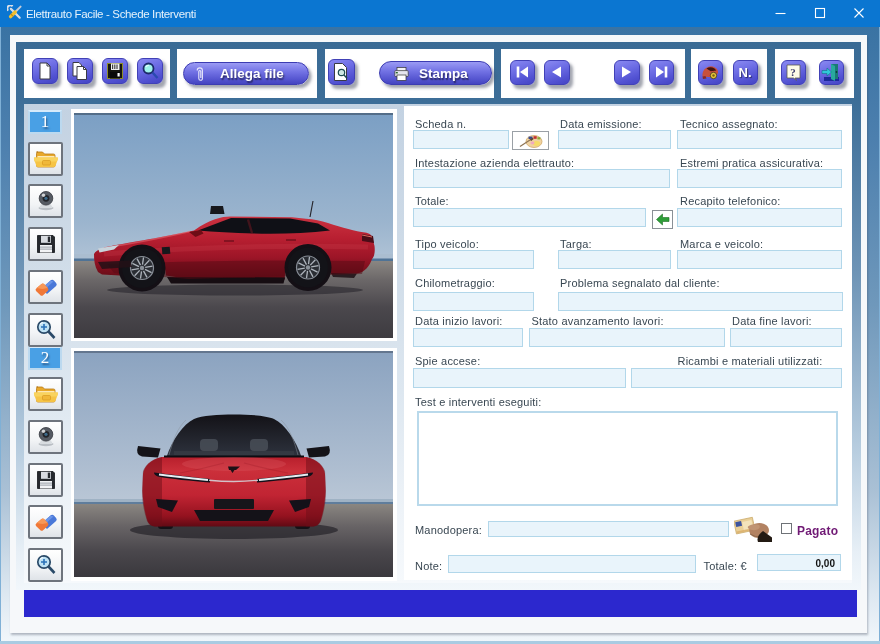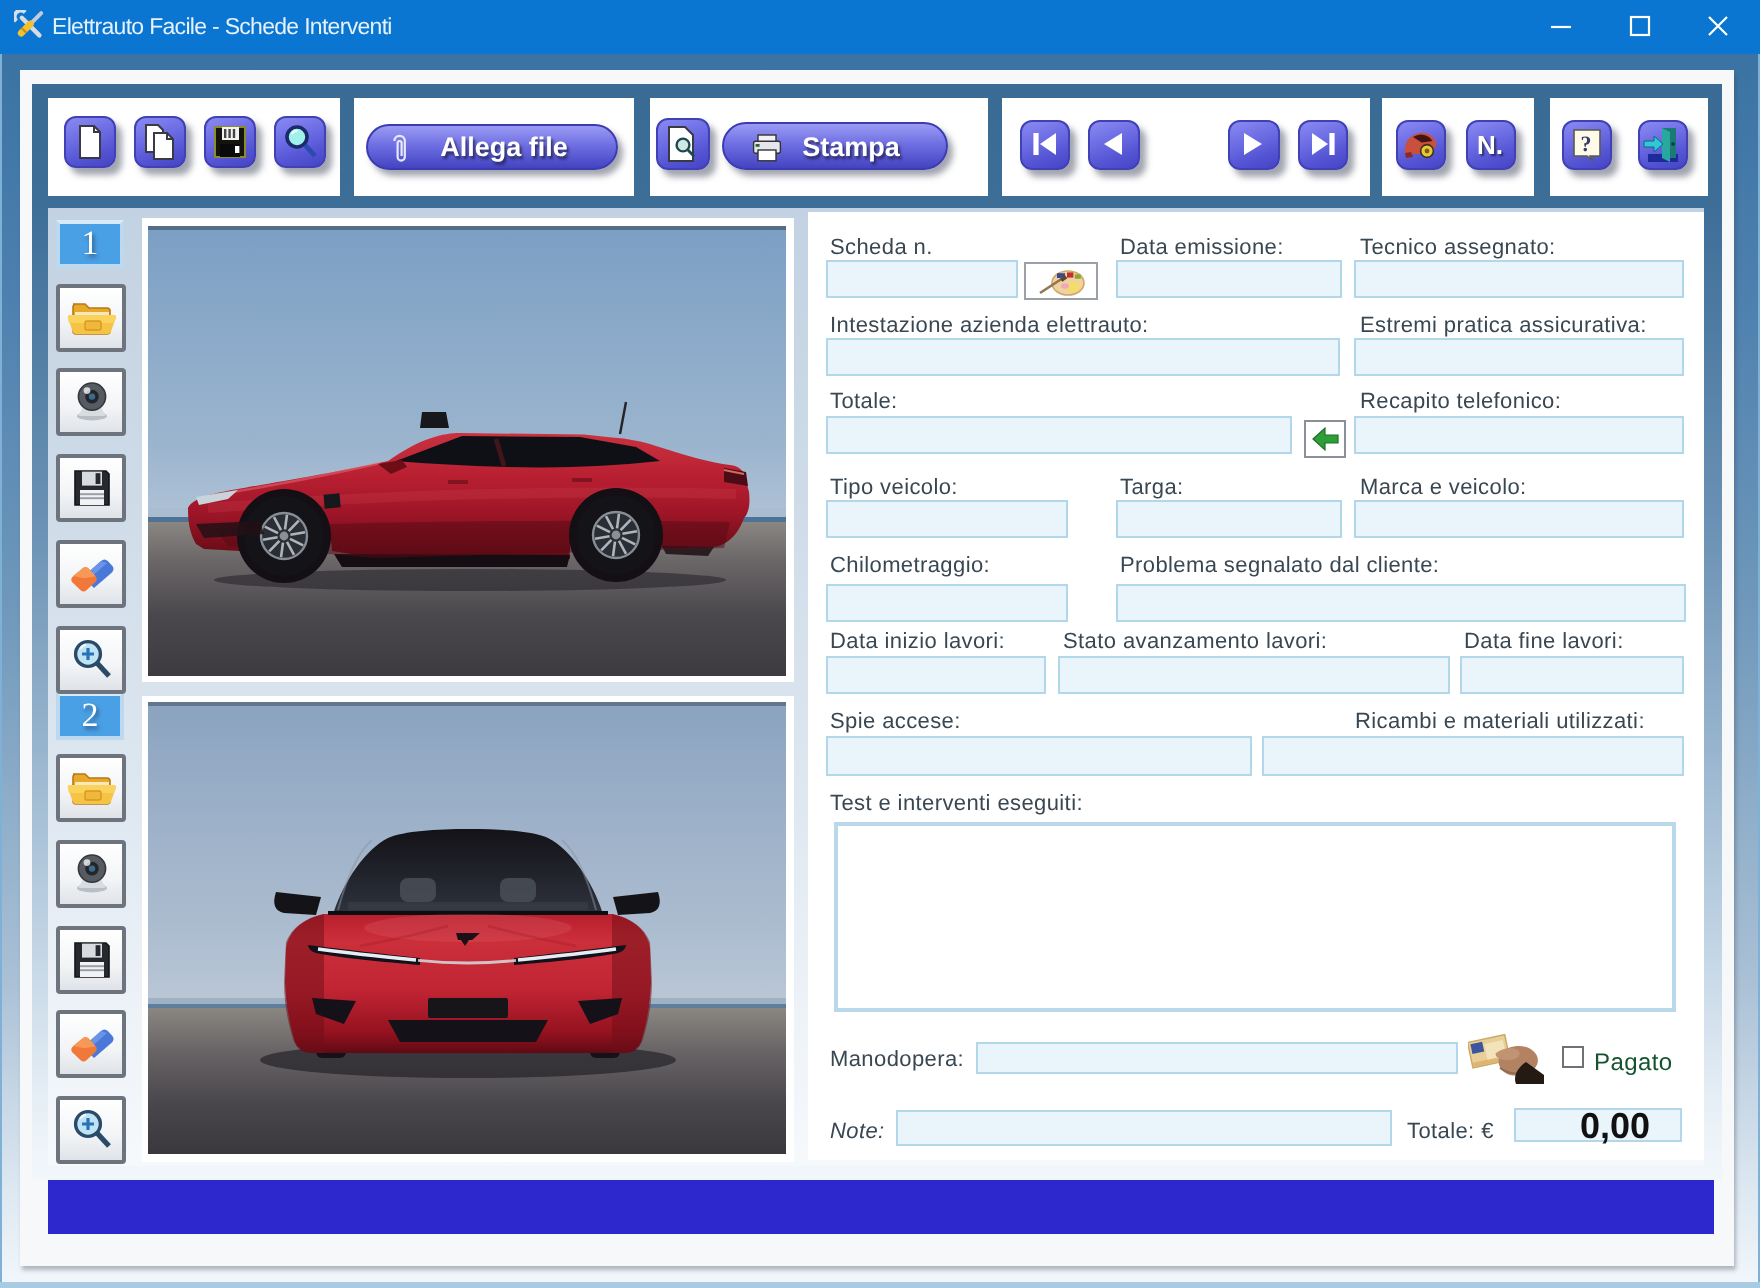--- a/index.html
+++ b/index.html
@@ -126,21 +126,21 @@
     <span style="margin-left:12px;">Allega file</span>
   </div>
 
   <div class="tb" style="left:328px;top:58.5px;width:26.5px;height:26.5px;">
     <svg width="24" height="24" viewBox="0 0 24 24">
       <path d="M5.5,3.5 h8 l4,4 v13 h-12 Z" fill="#fff" stroke="#3a3a44" stroke-width="1"></path>
       <circle cx="12.5" cy="12.5" r="3.2" fill="#cfe8e4" stroke="#1c4a50" stroke-width="1.2"></circle>
       <path d="M15,15 l3,3.2" stroke="#1c4a50" stroke-width="1.4"></path>
     </svg>
   </div>
-  <div class="pill" style="left:361px;top:60.5px;width:113px;height:24px;font-size:13.5px;line-height:23px;">
+  <div class="pill" style="left:379px;top:60.5px;width:113px;height:24px;font-size:13.5px;line-height:23px;">
     <svg style="position:absolute;left:14px;top:5px;" width="15" height="14" viewBox="0 0 15 14">
       <rect x="3" y="0.5" width="9" height="4" fill="#f2f2f6" stroke="#333" stroke-width="0.7"></rect>
       <rect x="0.8" y="3.6" width="13.4" height="6" rx="1" fill="#e5e5ee" stroke="#333" stroke-width="0.7"></rect>
       <rect x="3" y="8" width="9" height="5.4" fill="#fff" stroke="#333" stroke-width="0.7"></rect>
       <rect x="1.8" y="5" width="2" height="1.4" fill="#2a6a2a"></rect>
     </svg>
     <span style="margin-left:16px;">Stampa</span>
   </div>
 
   <div class="tb" style="left:509.5px;top:60px;width:25.5px;height:24.5px;">
@@ -513,19 +513,19 @@
         <rect x="9" y="6.5" width="9.5" height="9" fill="#f3e3bb"></rect>
         <rect x="1.6" y="14.5" width="18" height="2" fill="#d8a860" opacity="0.7"></rect>
       </g>
       <path d="M17,11 C21,7.5 28,7 32,10 C35.5,12.5 36,16.5 33,19.5 C29,23.5 22,24 18,21 C14.8,18.6 14.4,14 17,11 Z" fill="#b28262"></path>
       <path d="M14,11.5 C17,9 22,8.5 25,10 C26.5,11.2 26,13.5 23.5,14.5 C20,15.8 16,15 14.5,13.5 C13.8,12.8 13.6,12 14,11.5 Z" fill="#c09473"></path>
       <path d="M16,19 Q21,22.5 27,21.5" stroke="#8f6a4e" stroke-width="1" fill="none"></path>
       <path d="M29,16 L38,22.5 L38,27 L24,27 C22.5,23.5 24.5,19 29,16 Z" fill="#231a13"></path>
     </svg>
   </div>
   <div class="abs" style="left:781px;top:523px;width:11px;height:11px;background:#fff;border:1px solid #6e7277;box-sizing:border-box;"></div>
-  <div class="lbl" style="left:797px;top:523.5px;font-weight:normal;font-size:12px;color:#14532d;">Pagato</div>
-
-  <div class="lbl" style="left:415px;top:560px;font-style:italic;">Note:</div>
+  <div class="lbl" style="left:797px;top:523.5px;font-weight:bold;font-size:12px;color:#701a75;">Pagato</div>
+
+  <div class="lbl" style="left:415px;top:560px;">Note:</div>
   <div class="inp" style="left:447.5px;top:555px;width:248px;height:18px;"></div>
   <div class="lbl" style="left:703.5px;top:560px;">Totale: €</div>
-  <div class="inp" style="left:757px;top:553.5px;width:84px;height:17px;text-align:right;font-weight:bold;font-size:18px;color:#111;line-height:17px;padding-right:15px;">0,00</div>
+  <div class="inp" style="left:757px;top:553.5px;width:84px;height:17px;text-align:right;font-weight:bold;font-size:10px;color:#111;line-height:17px;padding-right:5px;">0,00</div>
 </div>
 
 </body></html>

